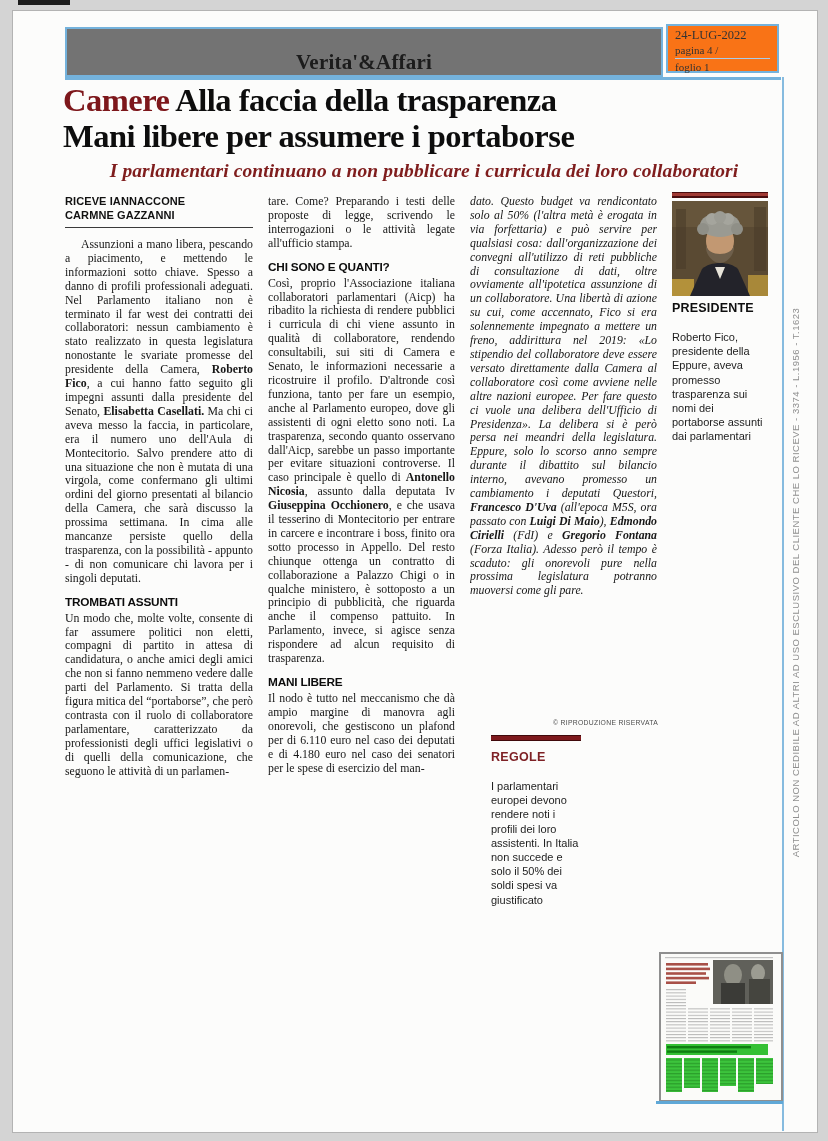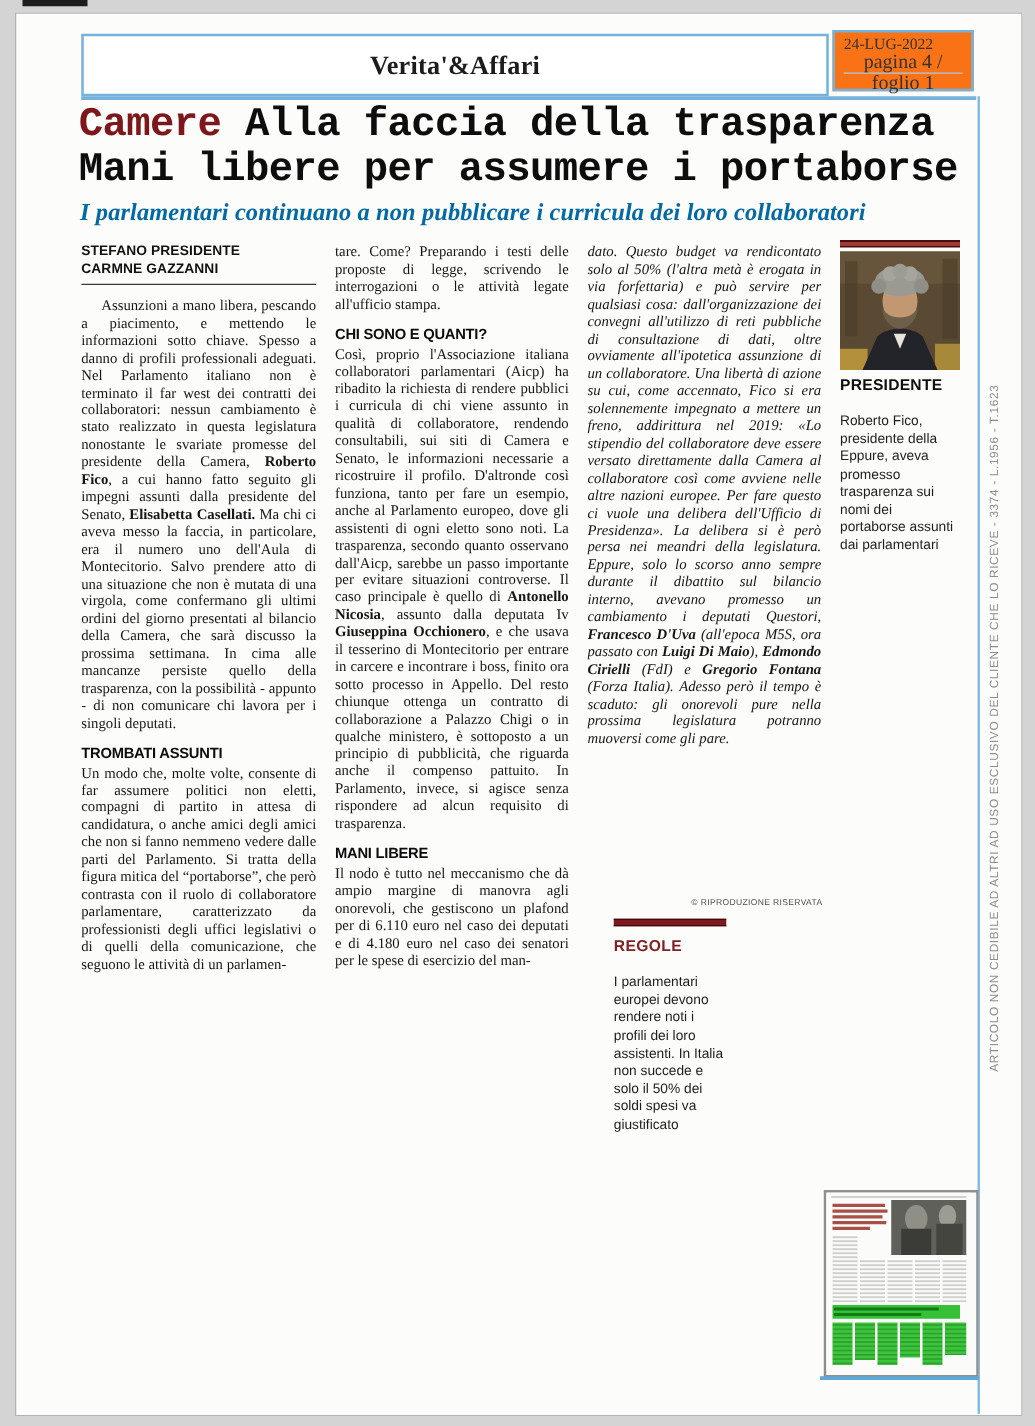--- a/index.html
+++ b/index.html
@@ -1,32 +1,32 @@
 <!DOCTYPE html>
 <html><head>
 <meta charset="utf-8">
 <style>
   html,body{margin:0;padding:0;background:#d6d6d6;}
   .stage{position:relative;width:828px;height:1141px;background:#d4d4d4;overflow:hidden;font-family:"Liberation Sans",sans-serif;}
   .page{position:absolute;left:12px;top:10px;width:804px;height:1121px;background:#fcfcfb;border:1px solid #b3b3b3;}
   .scan-mark{position:absolute;left:18px;top:0;width:52px;height:5px;background:#1d1d1d;}
 
   
-  .header-box{position:absolute;left:65px;top:27px;width:594px;height:46px;border:2px solid #74b2dc;background:#ffffff;display:flex;align-items:center;justify-content:center;}
+  .header-box{position:absolute;left:65px;top:27px;width:594px;height:46px;border:2px solid #74b2dc;background:#737373;display:flex;align-items:flex-end;justify-content:center;}
   .header-title{font-family:"Liberation Serif",serif;font-weight:bold;font-size:21px;color:#1c1c1c;letter-spacing:.2px;}
   .date-box{position:absolute;left:666px;top:24px;width:113px;height:49px;border:2px solid #74b2dc;background:#f97316;padding:2px 7px;box-sizing:border-box;font-family:"Liberation Serif",serif;color:#333;}
   .date-line{font-size:12.5px;line-height:15px;}
-  .date-sub{font-size:16px;line-height:14px;text-align:center;}
+  .date-sub{font-size:11px;line-height:14px;}
   .date-sep{height:1px;background:#a9cce8;margin:1px 0 1px;}
   .top-rule{position:absolute;left:65px;top:77px;width:716px;height:3px;background:#74b2dc;}
 
   
-  .headline{position:absolute;left:63px;top:82px;width:722px;font-family:Liberation Mono, monospace;font-weight:bold;font-size:32.5px;line-height:36px;letter-spacing:-.5px;color:#0d0d0d;}
+  .headline{position:absolute;left:63px;top:82px;width:722px;font-family:Liberation Serif, serif;font-weight:bold;font-size:32.5px;line-height:36px;letter-spacing:-.5px;color:#0d0d0d;}
   .kicker{color:#7d171b;}
-  .subhead{position:absolute;left:64px;top:160px;width:720px;font-family:"Liberation Serif",serif;font-style:italic;font-weight:600;font-size:19.5px;color:#0369a1;letter-spacing:.1px;}
+  .subhead{position:absolute;left:64px;top:160px;width:720px;font-family:"Liberation Serif",serif;font-style:italic;font-weight:600;font-size:19.5px;color:#7f1d1d;letter-spacing:.1px;text-align:center;}
 
   
   .col{position:absolute;top:195px;height:772px;overflow:hidden;}
   .col1{left:65px;width:188px;}
   .col2{left:268px;width:187px;}
   .col3{left:470px;width:187px;font-style:italic;}
   .byline{font-size:11px;font-weight:bold;line-height:13.5px;color:#111;border-bottom:1.5px solid #3a3a3a;padding-bottom:5px;margin-bottom:10px;letter-spacing:.1px;}
   .body-para{margin:0;text-align:justify;font-family:"Liberation Serif",serif;font-size:11.8px;line-height:13.9px;color:#161616;}
   .body-para.indent{text-indent:16px;}
   .sec-head{font-weight:bold;font-size:11.8px;letter-spacing:-.2px;color:#0c0c0c;margin:9px 0 3px;}
@@ -72,21 +72,21 @@
   <div class="top-rule"></div>
 
   <div class="headline">
     <div><span class="kicker">Camere</span> <span>Alla faccia della trasparenza</span></div>
     <div>Mani libere per assumere i portaborse</div>
   </div>
   <div class="subhead">I parlamentari continuano a non pubblicare i curricula dei loro collaboratori</div>
 
   <div class="col col1">
     <div class="byline">
-      <span>STEFANO PRESIDENTE</span><br>
+      <span>RICEVE IANNACCONE</span><br>
       <span>CARMNE GAZZANNI</span>
     </div>
     <div>
         <p class="body-para indent"><span>Assunzioni a mano libera, pescando a piacimento, e mettendo le informazioni sotto chiave. Spesso a danno di profili professionali adeguati. Nel Parlamento italiano non è terminato il far west dei contratti dei collaboratori: nessun cambiamento è stato realizzato in questa legislatura nonostante le svariate promesse del presidente della Camera, </span><b>Roberto Fico</b><span>, a cui hanno fatto seguito gli impegni assunti dalla presidente del Senato, </span><b>Elisabetta Casellati.</b><span> Ma chi ci aveva messo la faccia, in particolare, era il numero uno dell'Aula di Montecitorio. Salvo prendere atto di una situazione che non è mutata di una virgola, come confermano gli ultimi ordini del giorno presentati al bilancio della Camera, che sarà discusso la prossima settimana. In cima alle mancanze persiste quello della trasparenza, con la possibilità - appunto - di non comunicare chi lavora per i singoli deputati.</span></p>
         <div class="sec-head">TROMBATI ASSUNTI</div>
         <p class="body-para"><span>Un modo che, molte volte, consente di far assumere politici non eletti, compagni di partito in attesa di candidatura, o anche amici degli amici che non si fanno nemmeno vedere dalle parti del Parlamento. Si tratta della figura mitica del “portaborse”, che però contrasta con il ruolo di collaboratore parlamentare, caratterizzato da professionisti degli uffici legislativi o di quelli della comunicazione, che seguono le attività di un parlamen-</span></p>
       </div>
   </div>
 
   <div class="col col2">

